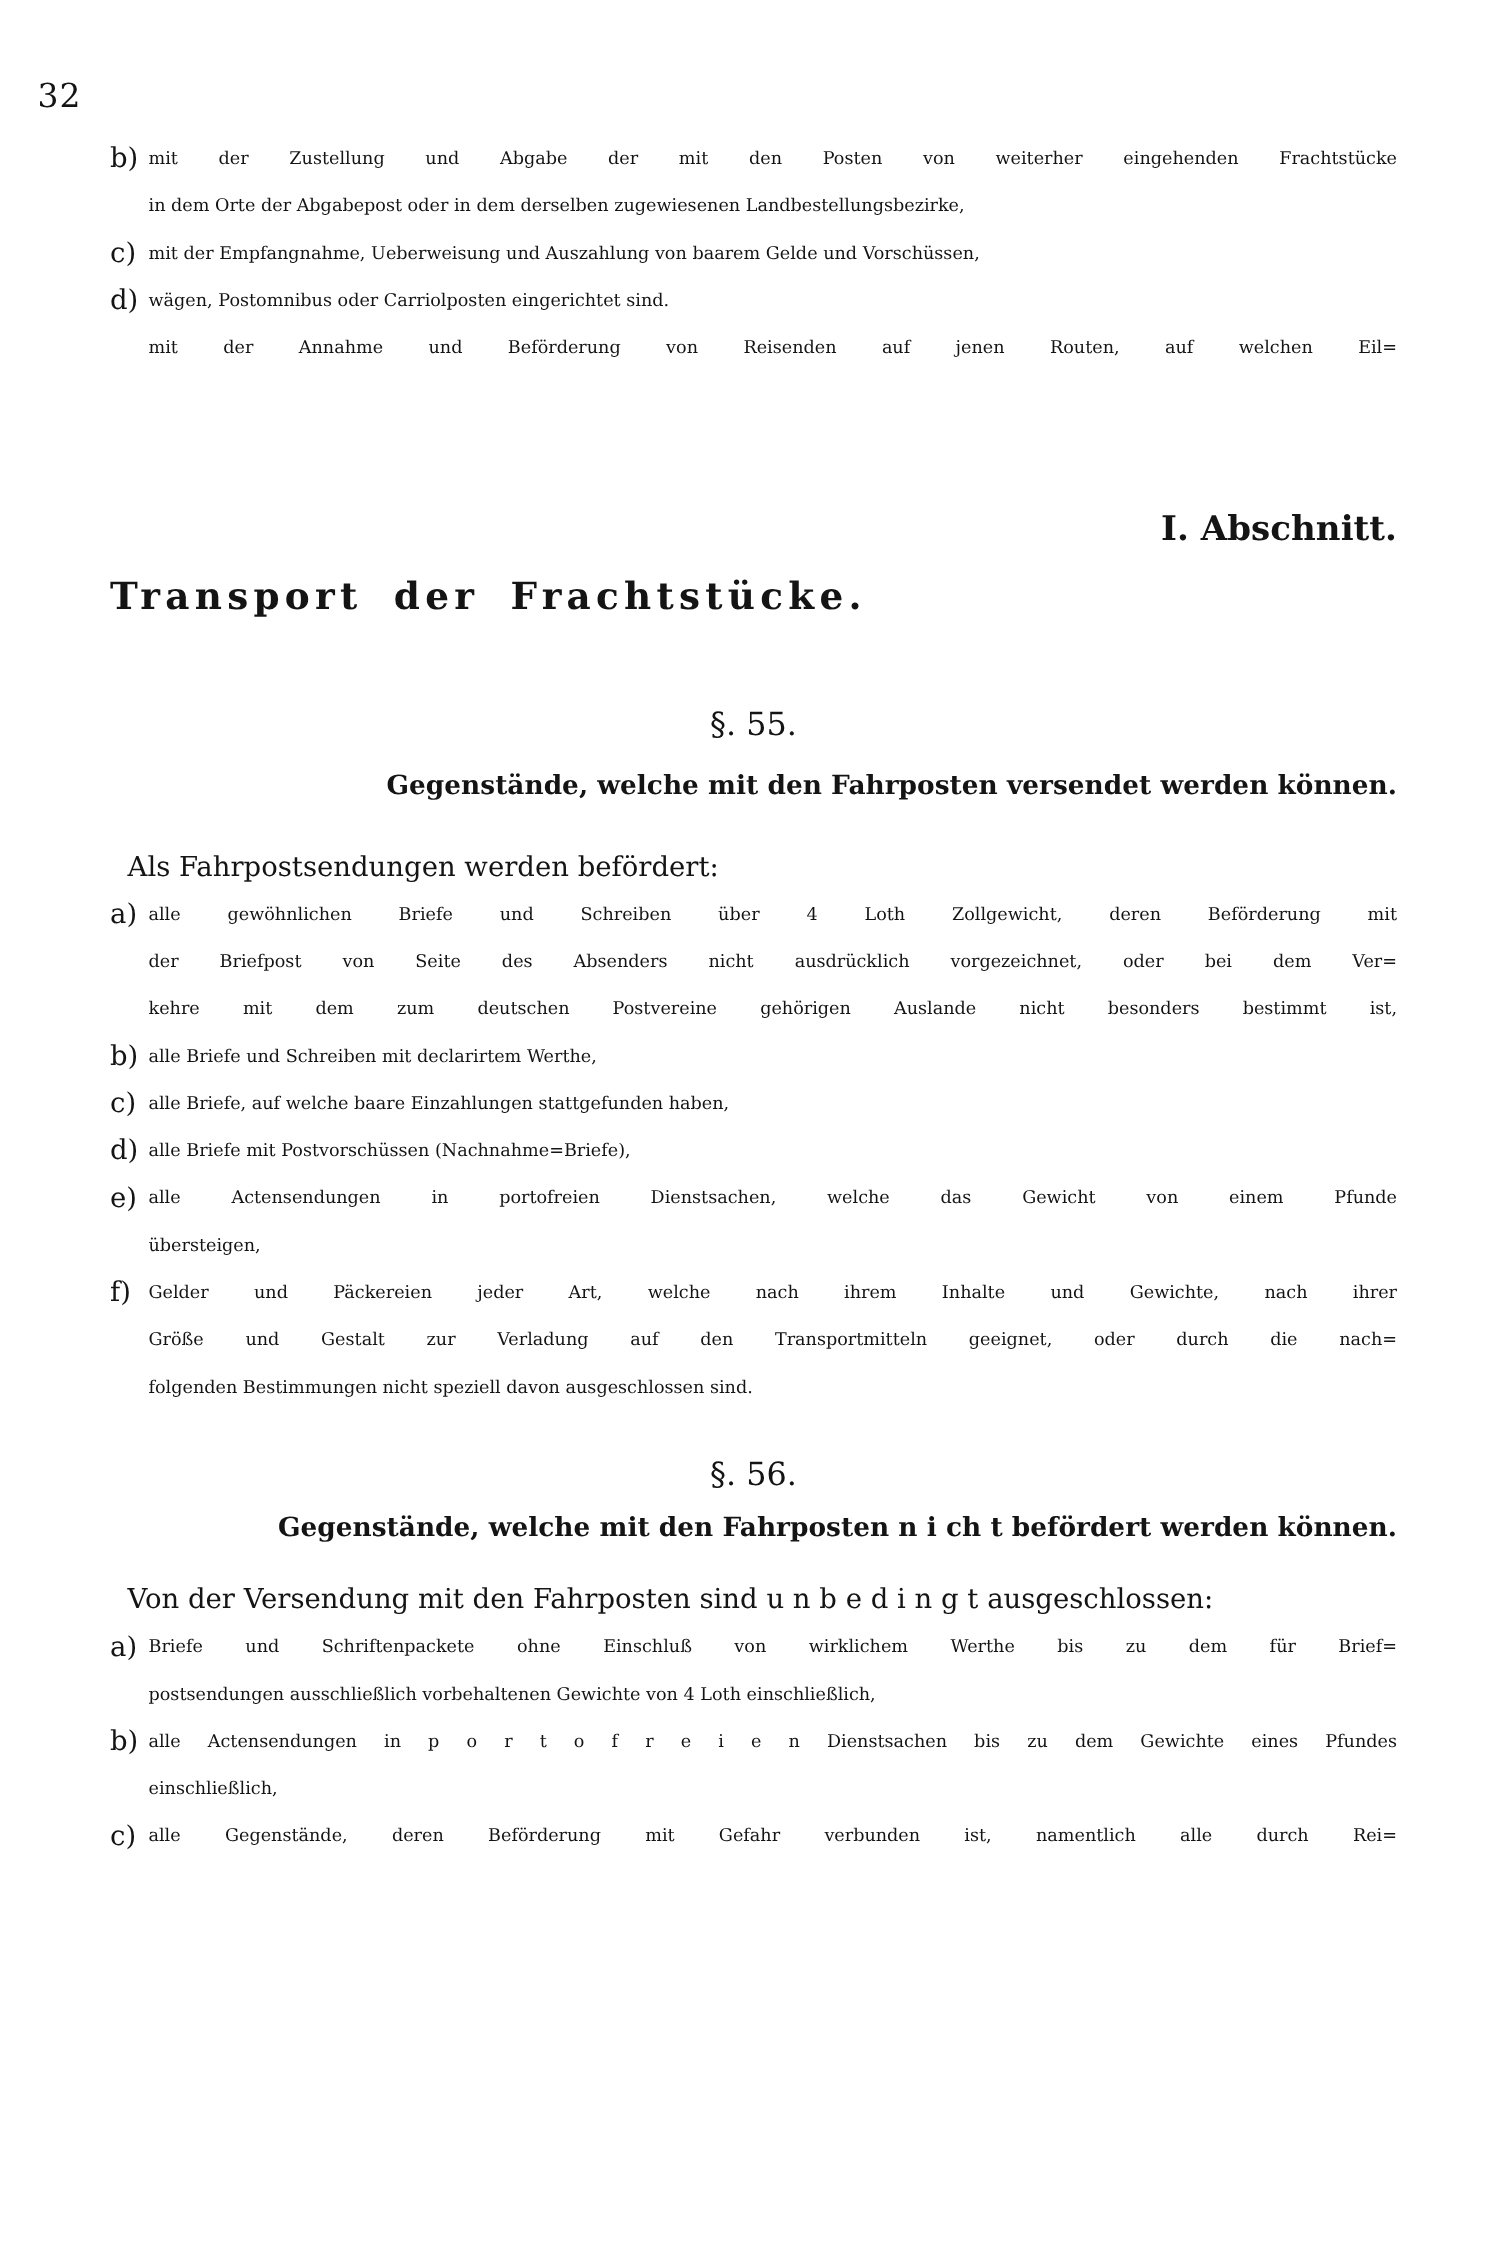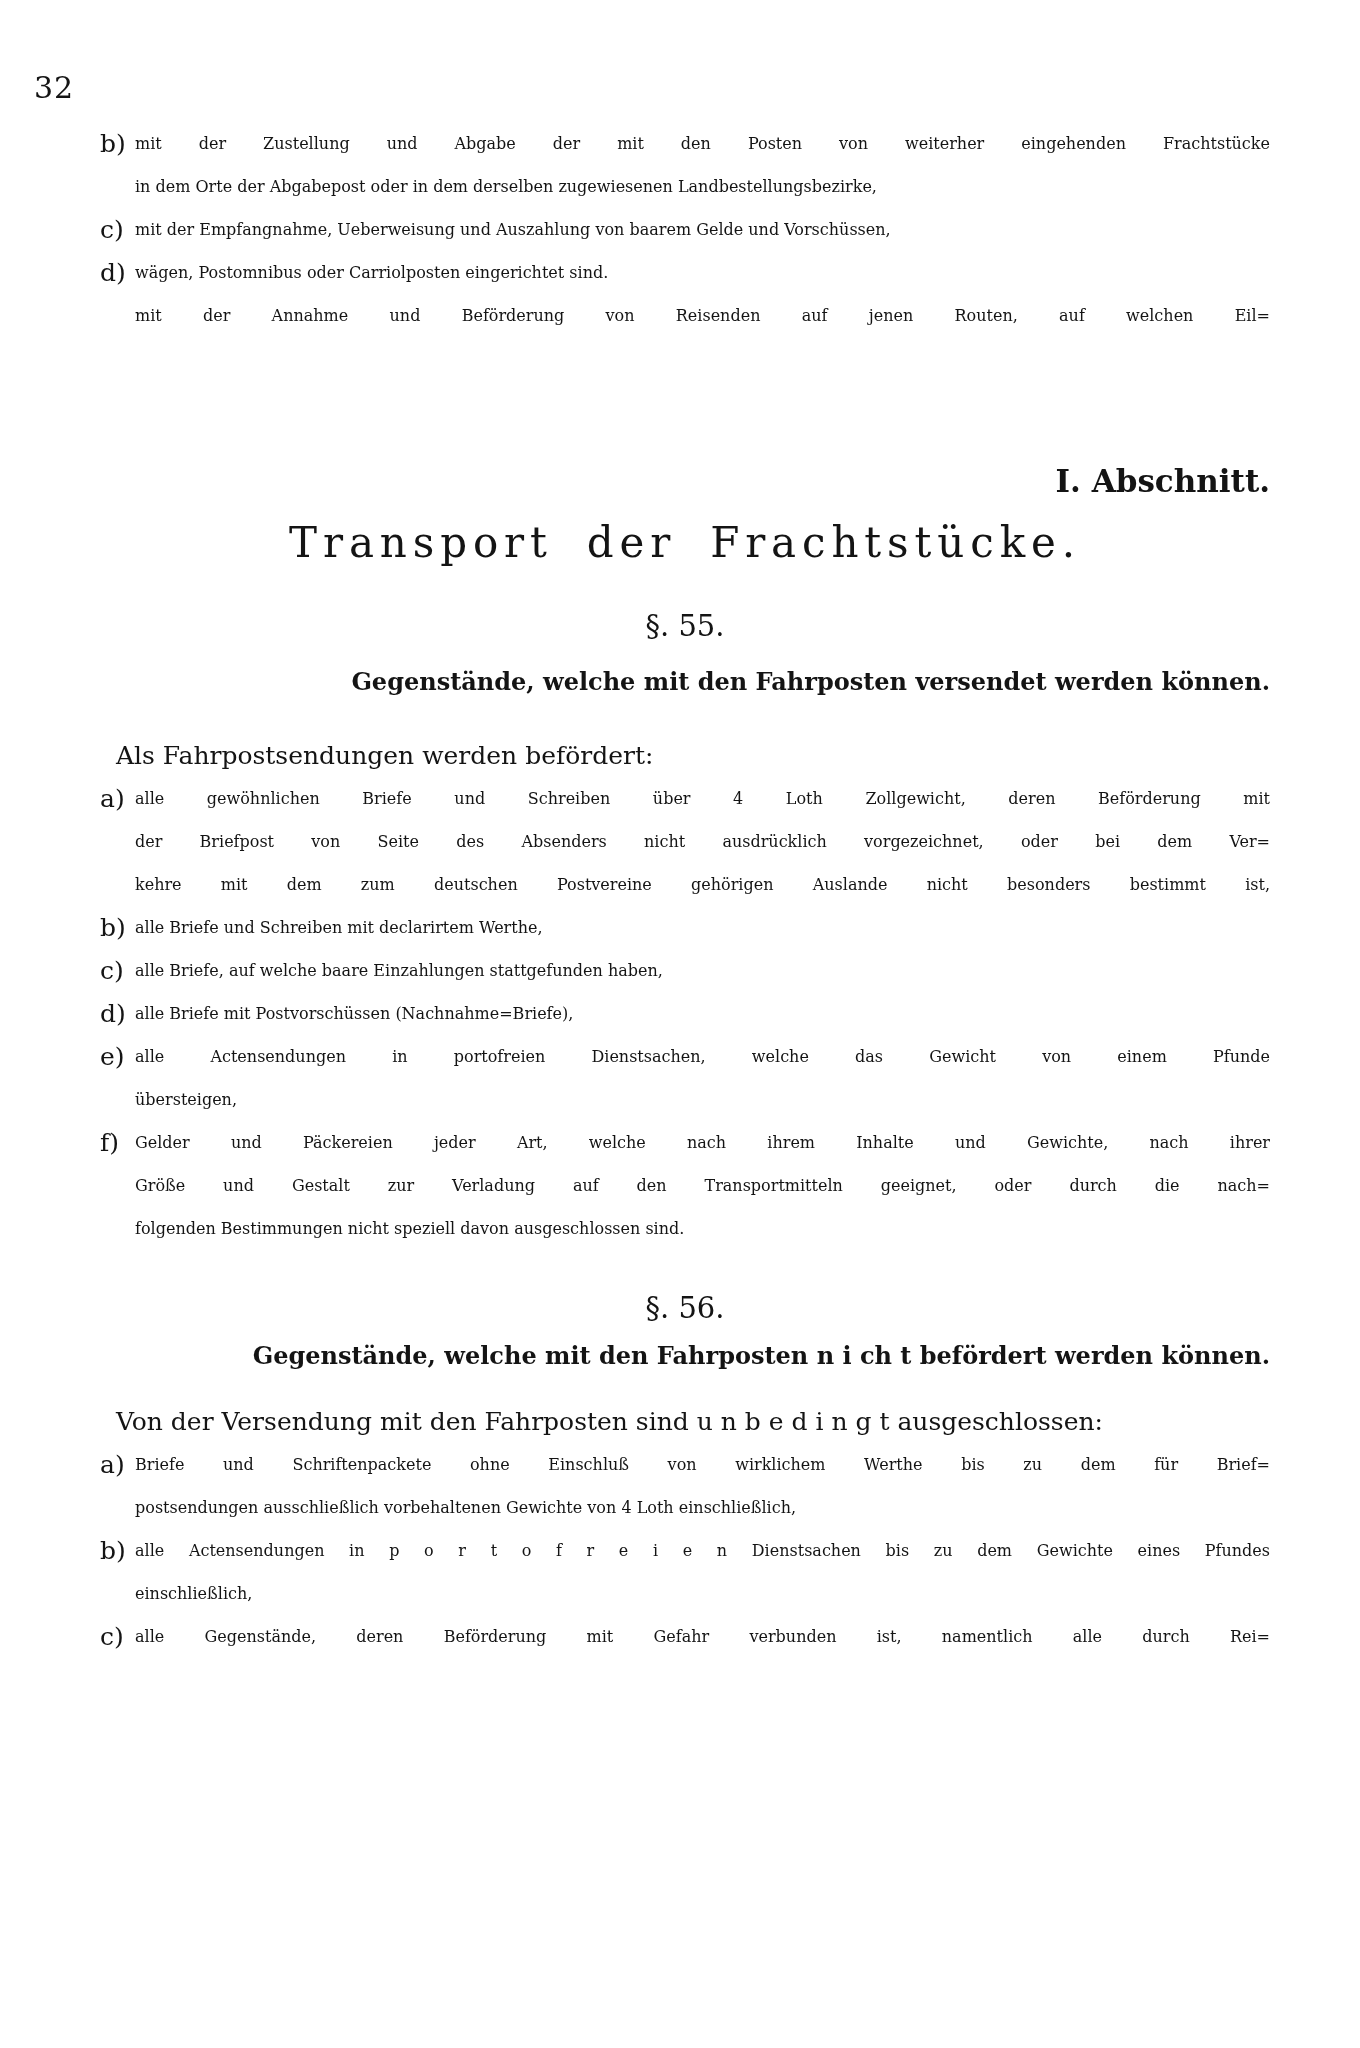--- a/index.html
+++ b/index.html
@@ -39,28 +39,28 @@
     text-align-last: justify;
   }
   .kicker {
     margin: 126px 0 0 0;
     text-align: right;
     font-size: 31px; line-height: 36px;
     font-weight: bold;
   }
   .sec-title {
     margin: 23px 0 0 0;
-    text-align: center;
-    font-size: 42px; line-height: 42px;
-    font-weight: normal;
+    text-align: left;
+    font-size: 34px; line-height: 42px;
+    font-weight: bold;
     letter-spacing: 0.14em;
     word-spacing: 0.35em;
   }
   .para-num {
-    margin: 44px 0 0 0;
+    margin: 76px 0 0 0;
     text-align: center;
     font-size: 29px; line-height: 36px;
     font-weight: normal;
   }
   .para-num.second { margin-top: 40px; }
   .para-sub {
     margin: 22px 0 0 0;
     text-align: right;
     font-size: 24px; line-height: 32px;
     font-weight: bold;

